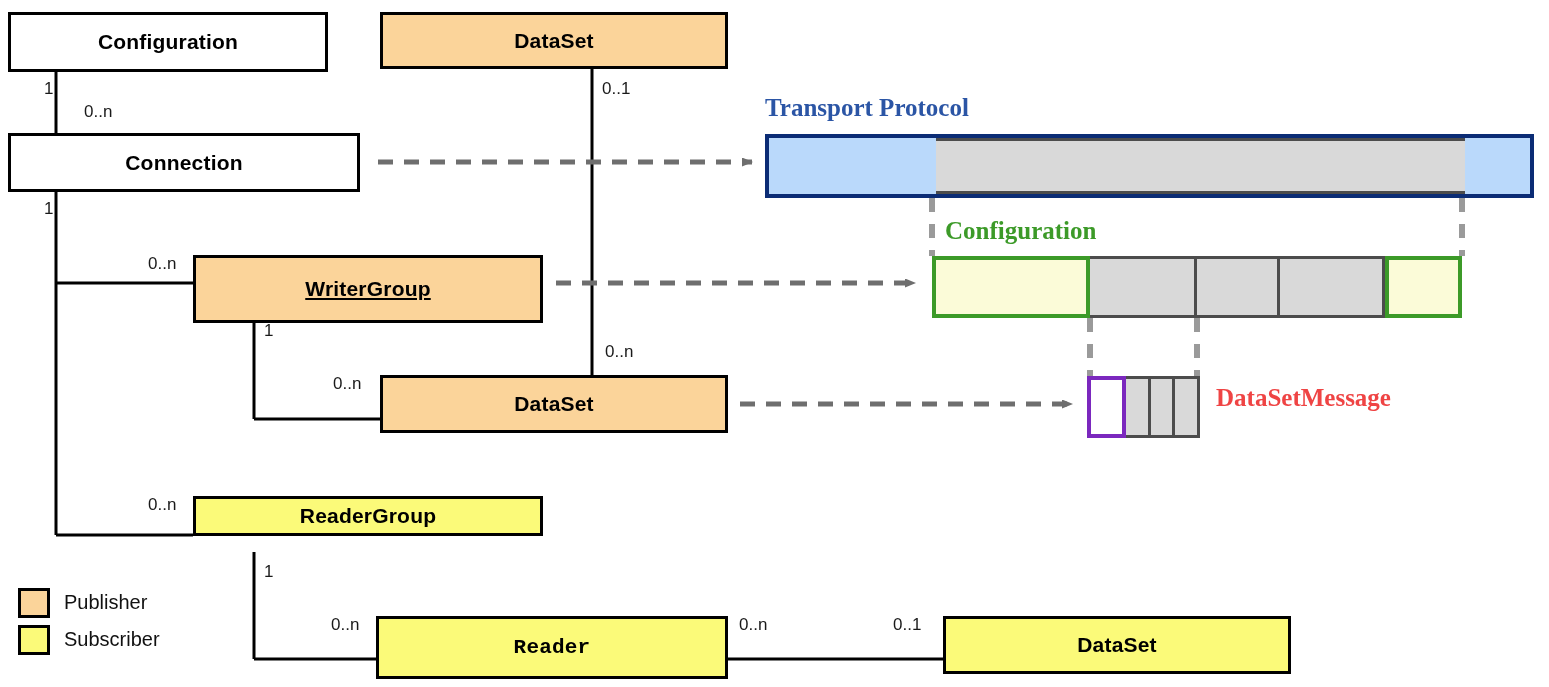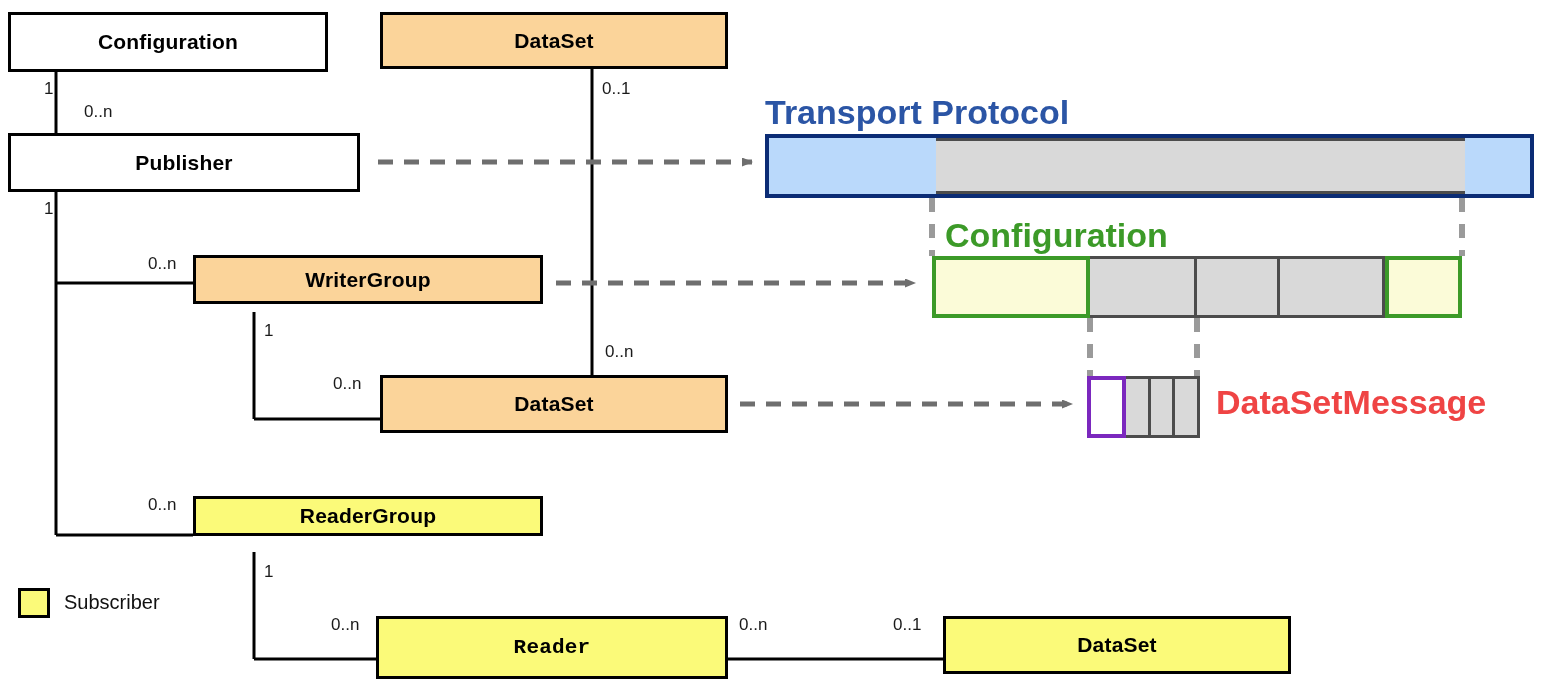--- a/index.html
+++ b/index.html
@@ -100,23 +100,24 @@
     background: #D9D9D9;
     border-top: 3px solid #4C4C4C;
     border-bottom: 3px solid #4C4C4C;
     border-right: 3px solid #4C4C4C;
   }
 
   
   .caption {
     position: absolute;
     font-weight: bold;
-    font-size: 34px;
+    font-size: 25px;
     white-space: nowrap;
     line-height: 1;
+    font-family: Liberation Serif, serif;
   }
 
   
   #legend {
     position: absolute;
     left: 18px;
     top: 586px;
   }
   .legend-row {
     display: flex;
@@ -181,24 +182,24 @@
 
   <div class="umlbox plain" style="left:8px; top:12px; width:320px; height:60px;">
     <span>Configuration</span>
   </div>
 
   <div class="umlbox pub" style="left:380px; top:12px; width:348px; height:57px;">
     <span>DataSet</span>
   </div>
 
   <div class="umlbox plain" style="left:8px; top:133px; width:352px; height:59px;">
-    <span>Publisher</span>
-  </div>
-
-  <div class="umlbox pub" style="left:193px; top:255px; width:350px; height:49px;">
+    <span>Connection</span>
+  </div>
+
+  <div class="umlbox pub" style="left:193px; top:255px; width:350px; height:68px;text-decoration:underline;">
     <span>WriterGroup</span>
   </div>
 
   <div class="umlbox pub" style="left:380px; top:375px; width:348px; height:58px;">
     <span>DataSet</span>
   </div>
 
   <div class="umlbox sub" style="left:193px; top:496px; width:350px; height:40px;">
     <span>ReaderGroup</span>
   </div>
@@ -259,18 +260,22 @@
 
   <div class="strip" style="left:1087px; top:376px; width:113px; height:62px;">
     <div class="cell dm-purple" style="width:39px;"></div>
     <div class="cell dm-gray" style="width:25px;"></div>
     <div class="cell dm-gray" style="width:24px;"></div>
     <div class="cell dm-gray" style="width:25px;"></div>
   </div>
 
   <div id="legend">
     <div class="legend-row">
+      <div class="legend-swatch" style="background:#FBD49A;"></div>
+      <div class="legend-label">Publisher</div>
+    </div>
+    <div class="legend-row">
       <div class="legend-swatch" style="background:#FBFA79;"></div>
       <div class="legend-label">Subscriber</div>
     </div>
   </div>
 
 </div>
 
 </body></html>

